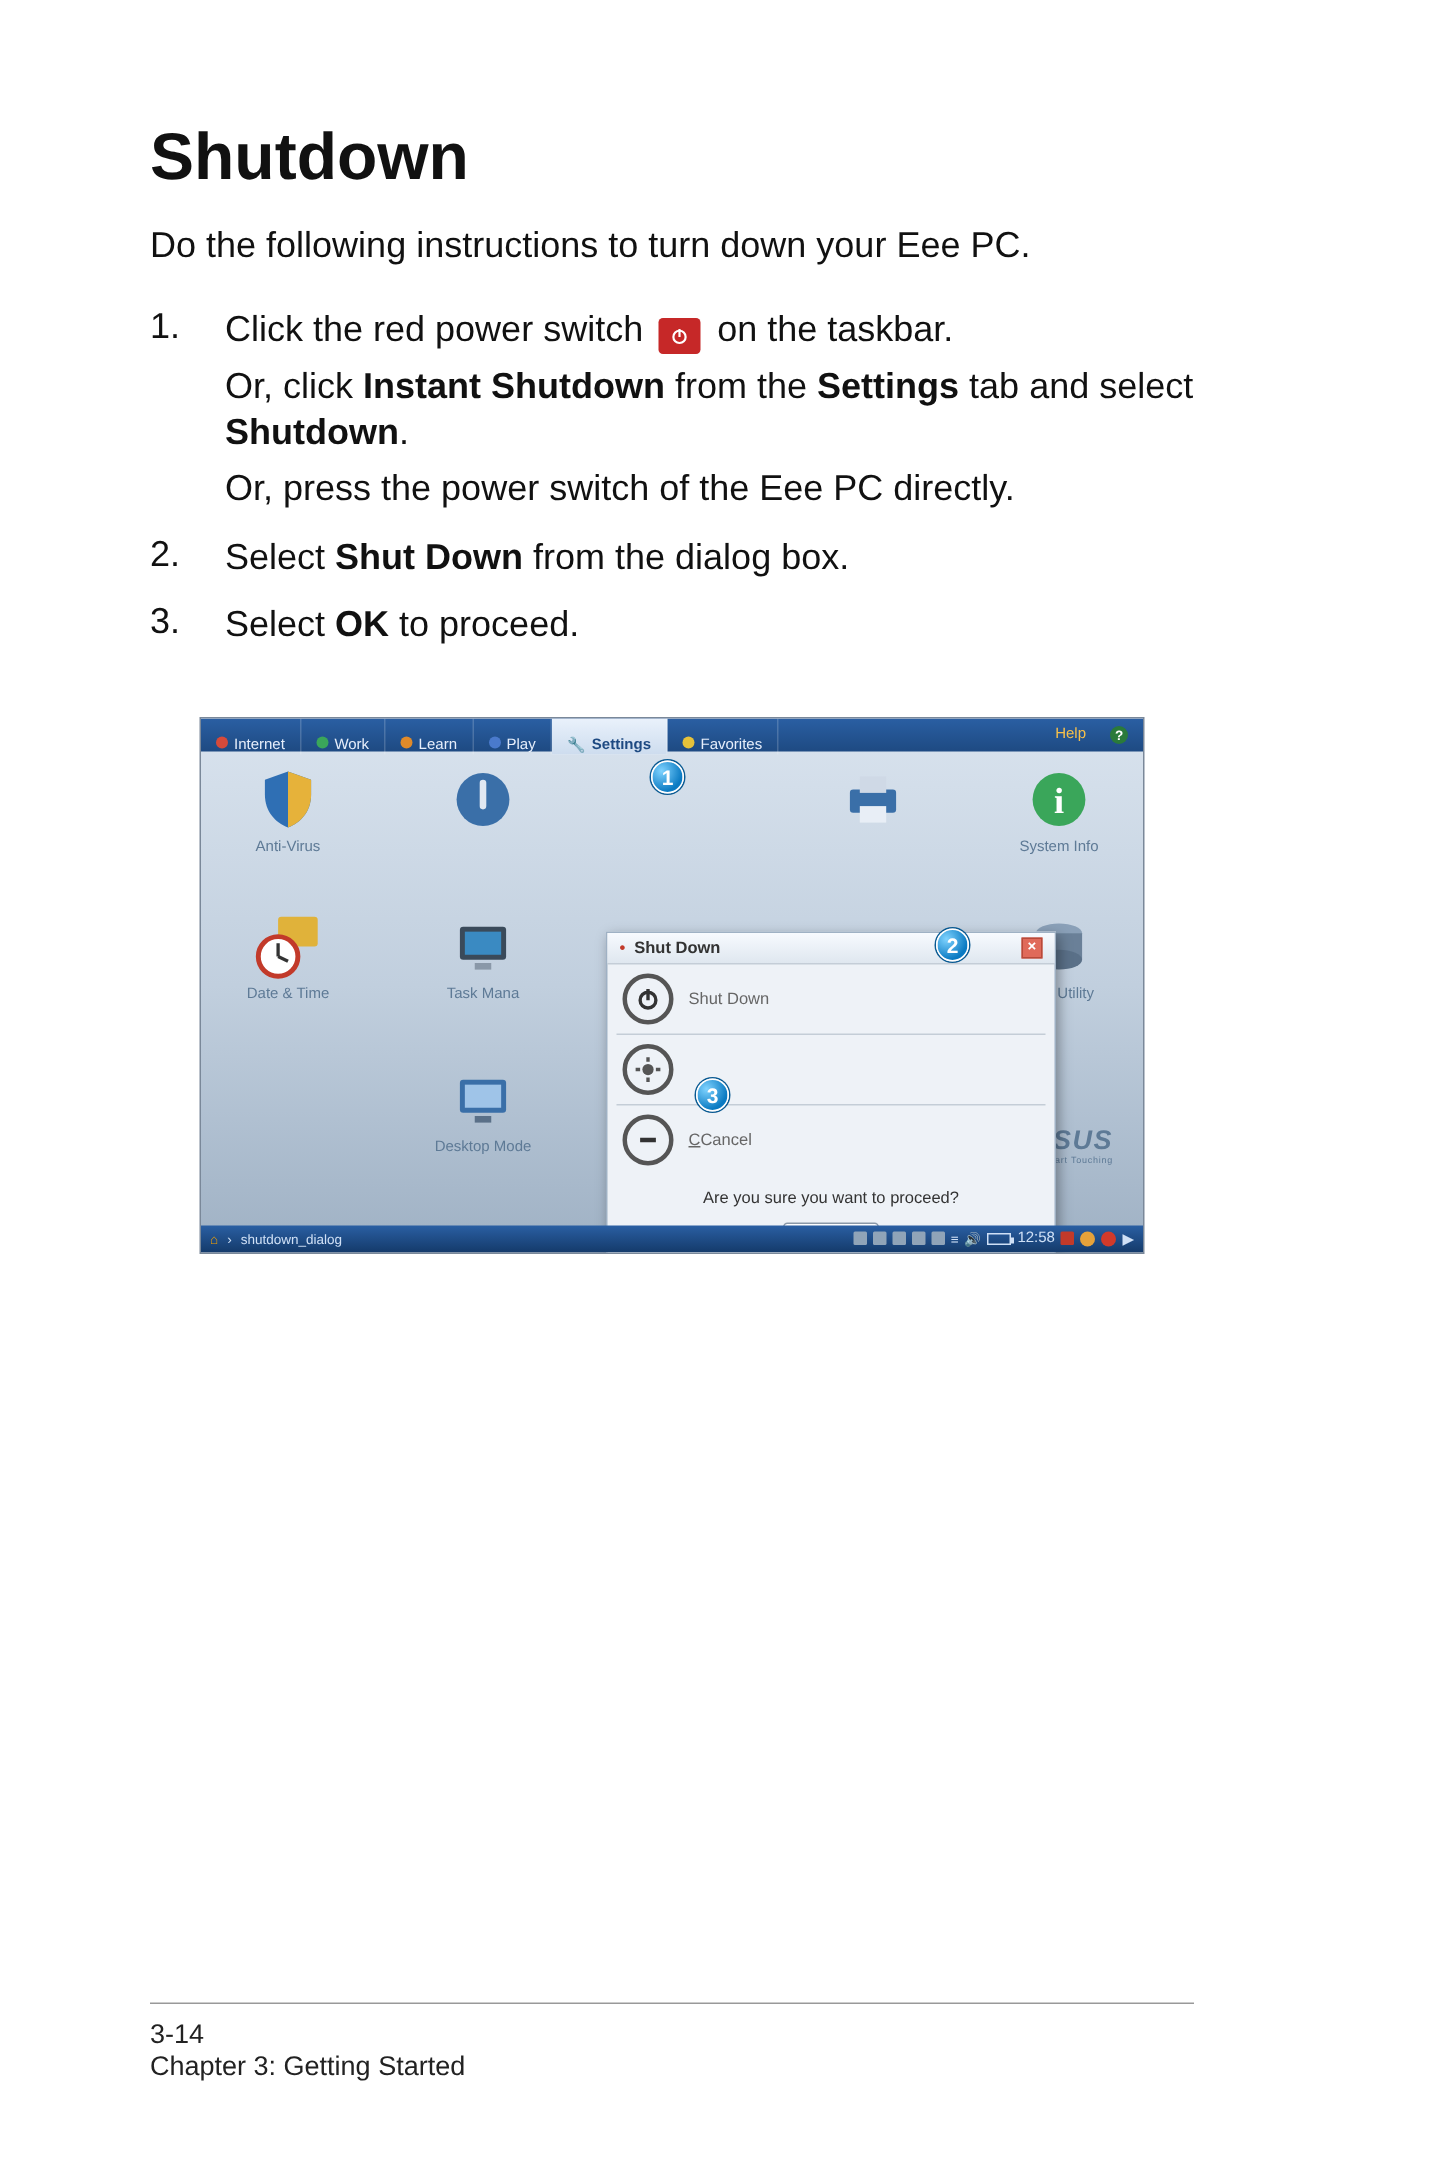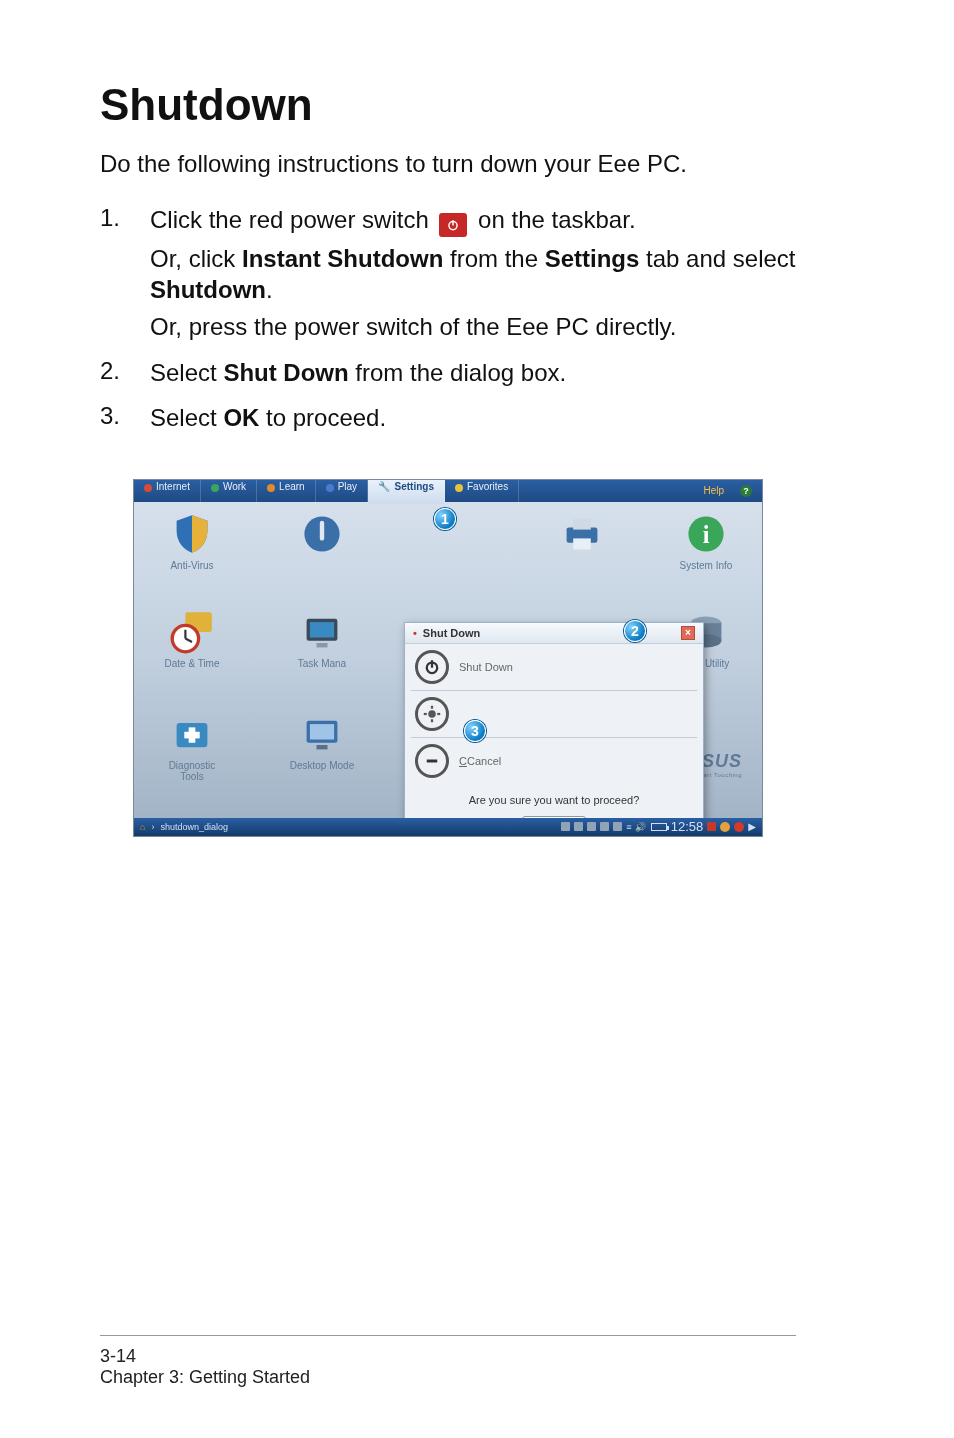--- a/index.html
+++ b/index.html
@@ -62,21 +62,21 @@
   }
   .tabbar {
     display: flex;
     align-items: stretch;
     height: 22px;
     background: linear-gradient(#2a5fa3, #1e4a82);
     font-size: 10px;
     color: #e6eefb;
   }
   .tabbar .tab {
-    display: flex; align-items: flex-end; gap: 4px;
+    display: flex; align-items: flex-start; gap: 4px;
     padding: 12px 10px;
     border-right: 1px solid rgba(255,255,255,0.18);
     white-space: nowrap;
   }
   .tabbar .tab.sel {
     background: linear-gradient(#e9f1fb, #cddcee);
     color: #1e4a82;
     font-weight: bold;
   }
   .tabbar .help {
@@ -152,21 +152,21 @@
 
   .taskbar {
     position:absolute;left:0;right:0;bottom:0;height:18px;
     background:linear-gradient(#2a5fa3,#143a6a);
     display:flex;align-items:center;font-size:9px;color:#cfe0f6;
     padding:0 6px;gap:6px;
   }
   .taskbar .home { color:#f2a000; }
   .taskbar .tray { margin-left:auto;display:flex;align-items:center;gap:4px; }
   .tray .sq { width:9px;height:9px;background:#90a4b8;display:inline-block;border-radius:1px; }
-  .tray .clk { font-size:13px;color:#cfe0f6; }
+  .tray .clk { font-size:10px;color:#cfe0f6; }
   .tray .pwr { width:10px;height:10px;border-radius:50%;background:#d23a2a;display:inline-block; }
   .tray .lck { width:10px;height:10px;border-radius:50%;background:#e6a23a;display:inline-block; }
   .tray .arw { color:#cfe0f6;font-size:10px; }
   .tray .batt {
     display:inline-block;width:16px;height:8px;border:1px solid #cfe0f6;position:relative;
   }
   .tray .batt:after{content:"";position:absolute;right:-3px;top:2px;width:2px;height:4px;background:#cfe0f6;}
 
   .callout {
     position:absolute;
@@ -338,30 +338,20 @@
         <div class="glyph">
             <svg viewBox="0 0 40 40">
               <ellipse cx="20" cy="12" rx="14" ry="6" fill="#8aa0b8"></ellipse>
               <rect x="6" y="12" width="28" height="16" fill="#6a8098"></rect>
               <ellipse cx="20" cy="28" rx="14" ry="6" fill="#5a7088"></ellipse>
             </svg>
           </div>
         <span>Disk Utility</span>
       </div>
 
-      <div class="dicon" style="left:8px;top:210px">
-        <div class="glyph">
-            <svg viewBox="0 0 40 40">
-              <rect x="6" y="10" width="28" height="22" rx="3" fill="#3a8ac2"></rect>
-              <rect x="17" y="14" width="6" height="14" fill="#fff"></rect>
-              <rect x="13" y="18" width="14" height="6" fill="#fff"></rect>
-            </svg>
-          </div>
-        <span><span>Diagnostic</span><br><span>Tools</span></span>
-      </div>
       <div class="dicon" style="left:138px;top:210px">
         <div class="glyph">
             <svg viewBox="0 0 40 40">
               <rect x="6" y="8" width="28" height="20" rx="2" fill="#3a6fa8"></rect>
               <rect x="9" y="11" width="22" height="14" fill="#9fc4e8"></rect>
               <rect x="15" y="30" width="10" height="4" fill="#5a7088"></rect>
             </svg>
           </div>
         <span>Desktop Mode</span>
       </div>

